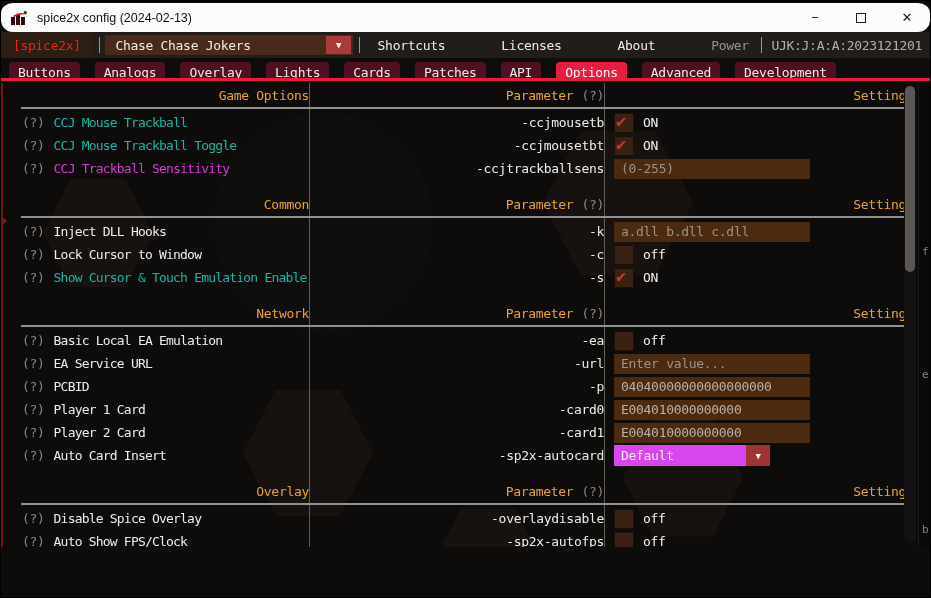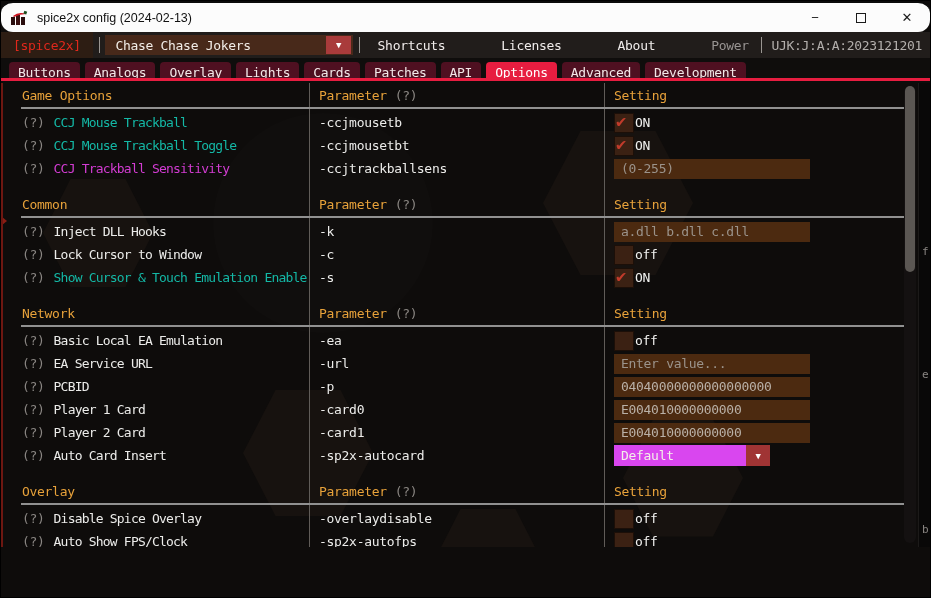--- a/index.html
+++ b/index.html
@@ -23,49 +23,49 @@
   .game-selector .gs-text { padding-left:10px; color:#f2ede8; }
   .gs-btn { position:absolute; right:2px; top:1px; width:25px; height:18px; background:#a93b3b; display:flex; align-items:center; justify-content:center; color:#fff; font-size:9px; }
   .menu-item { padding:0 12px; color:#f0eceb; }
   .menu-item.muted { color:#989492; }
   .version { color:#b3afac; padding:0 8px 0 4px; }
   .push { margin-left:auto; }
 
   
   .tabbar { height:23px; background:#0f0d0c; padding:2px 0 0 8px; display:flex; align-items:flex-end; position:relative; }
   .tabbar:after { content:""; position:absolute; left:0; right:0; bottom:0; height:3px; background:#e71d40; }
-  .tab { height:19px; margin-right:5px; padding:1px 9px 0; background:#4f1021; color:#f3e8e8; border-radius:4px 4px 0 0; display:flex; align-items:center; white-space:nowrap; }
+  .tab { height:19px; margin-right:15px; padding:1px 9px 0; background:#4f1021; color:#f3e8e8; border-radius:4px 4px 0 0; display:flex; align-items:center; white-space:nowrap; }
   .tab.active { background:#e71d40; color:#fff; }
 
   
   .content { position:absolute; top:82px; left:0; right:0; bottom:50px; background:#0e0c0b; border-left:2px solid #6d1711; overflow:hidden; }
   .bgdeco { position:absolute; pointer-events:none; }
   .hex { background:#17120f; clip-path:polygon(25% 5%,75% 5%,100% 50%,75% 95%,25% 95%,0 50%); }
   .circ { background:rgba(255,255,255,0.012); border-radius:50%; }
-  .table-wrap { position:absolute; top:0; left:0; width:903px; bottom:0; }
+  .table-wrap { position:absolute; top:0; left:0; width:903px; bottom:0;text-align:right; }
   .vline { position:absolute; top:0; bottom:0; width:1px; background:#605c58; }
   .section { position:relative; margin-top:14px; }
   .section:first-child { margin-top:2px; }
   .sec-header, .row { display:grid; grid-template-columns:306px 295px 1fr; align-items:center; }
   .sec-header { height:20px; }
   .sec-title, .col-hdr { color:#e8a23a; padding-left:19px; }
   .col-hdr { padding-left:10px; }
   .col-hint { color:#8b8783; margin-left:8px; }
   .sec-line { height:2px; background:#919191; margin:2px 0 2px 18px; }
   .row { height:23px; }
   .cell-label { padding-left:19px; display:flex; align-items:center; white-space:nowrap; overflow:hidden; }
   .help { color:#8a8683; margin-right:9px; flex:none; }
   .opt-label { letter-spacing:-0.8px; }
   .c-white { color:#ececea; } .c-orange { color:#14b8a6; } .c-magenta { color:#d33cd3; }
   .cell-param { padding-left:10px; color:#ececea; white-space:nowrap; }
   .cell-setting { padding-left:10px; display:flex; align-items:center; }
 
   .checkbox { width:20px; height:20px; background:#3b2113; border:1px solid #1c0f08; position:relative; flex:none; }
   .checkbox .mark { position:absolute; left:1px; top:-3px; color:#c23b2b; font-size:17px; font-weight:bold; }
-  .cb-label { margin-left:1px; color:#f2f2f0; }
+  .cb-label { margin-left:9px; color:#f2f2f0; }
   .field { width:196px; height:20px; background:#4c2a10; display:flex; align-items:center; padding-left:7px; color:#b9b0a7; white-space:nowrap; overflow:hidden; }
   .field.placeholder { color:#9b938b; }
   .selectbox { width:156px; height:21px; background:#d946ef; position:relative; display:flex; align-items:center; padding-left:7px; color:#f4efe9; }
   .sel-btn { position:absolute; right:0; top:0; width:24px; height:21px; background:#a03434; display:flex; align-items:center; justify-content:center; color:#fff; font-size:9px; }
 
   
   .scrollbar { position:absolute; top:3px; right:14px; width:12px; bottom:4px; background:#141111; border-radius:6px; }
   .sb-thumb { position:absolute; top:0; left:1px; width:10px; height:186px; background:#5b5753; border-radius:6px; }
   .sliver { position:absolute; top:0; right:0; width:12px; bottom:0; background:#090808; border-left:1px solid #1c1a19; }
   .frag { position:absolute; left:3px; color:#8a8683; font-size:11px; }

